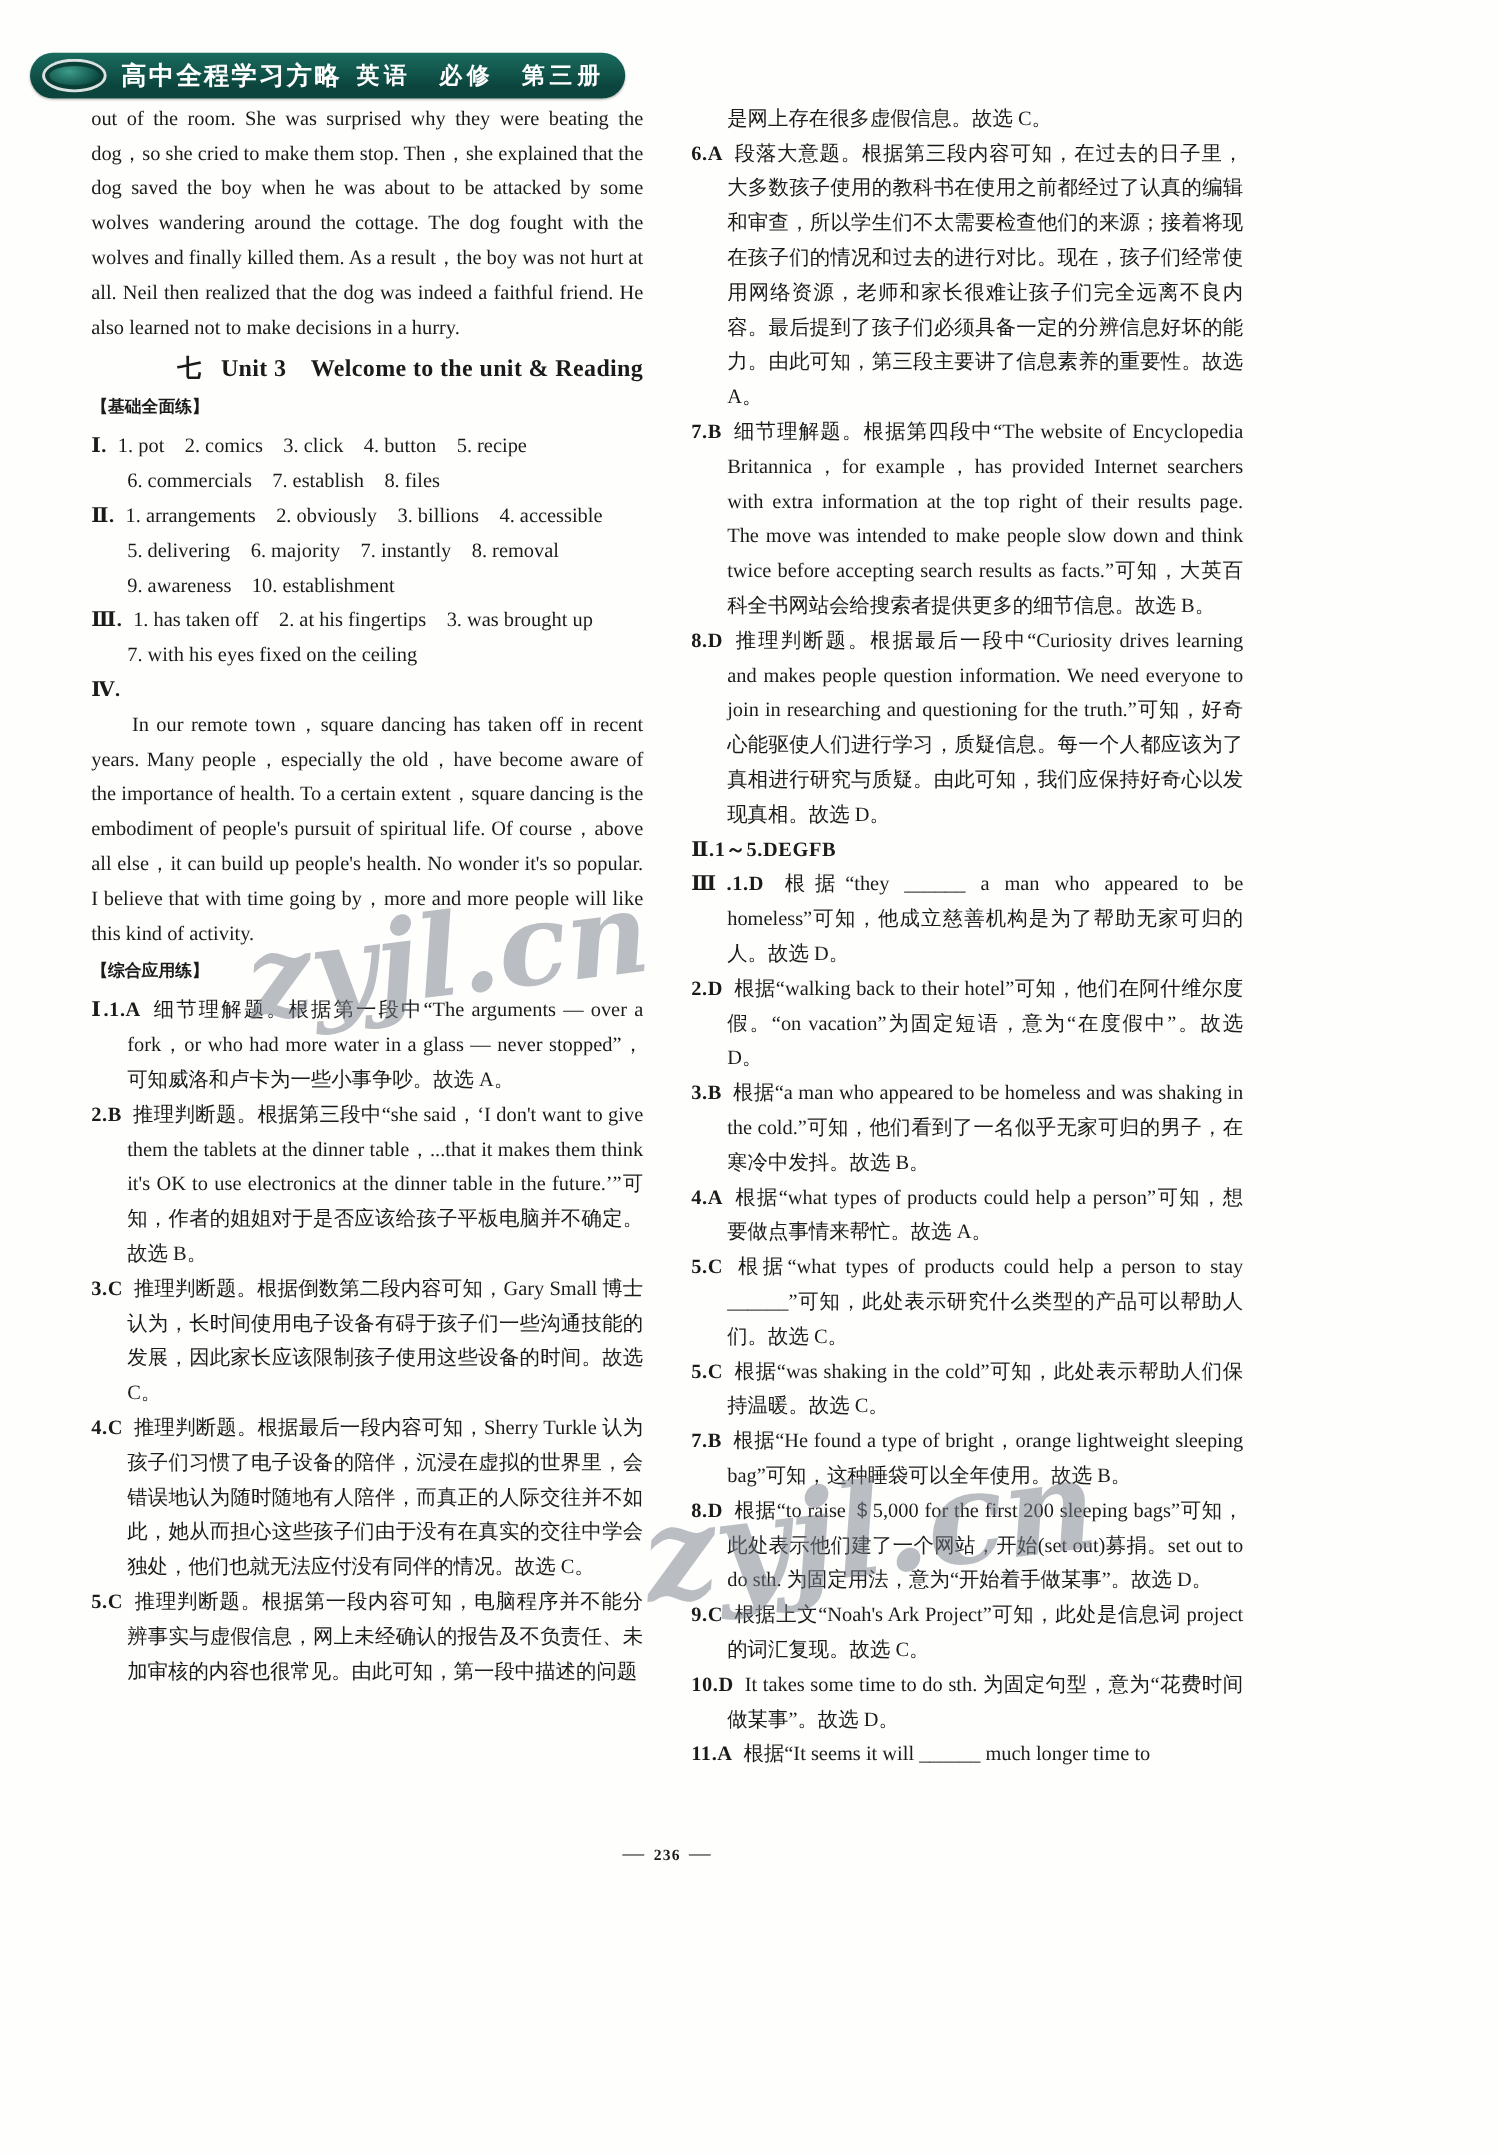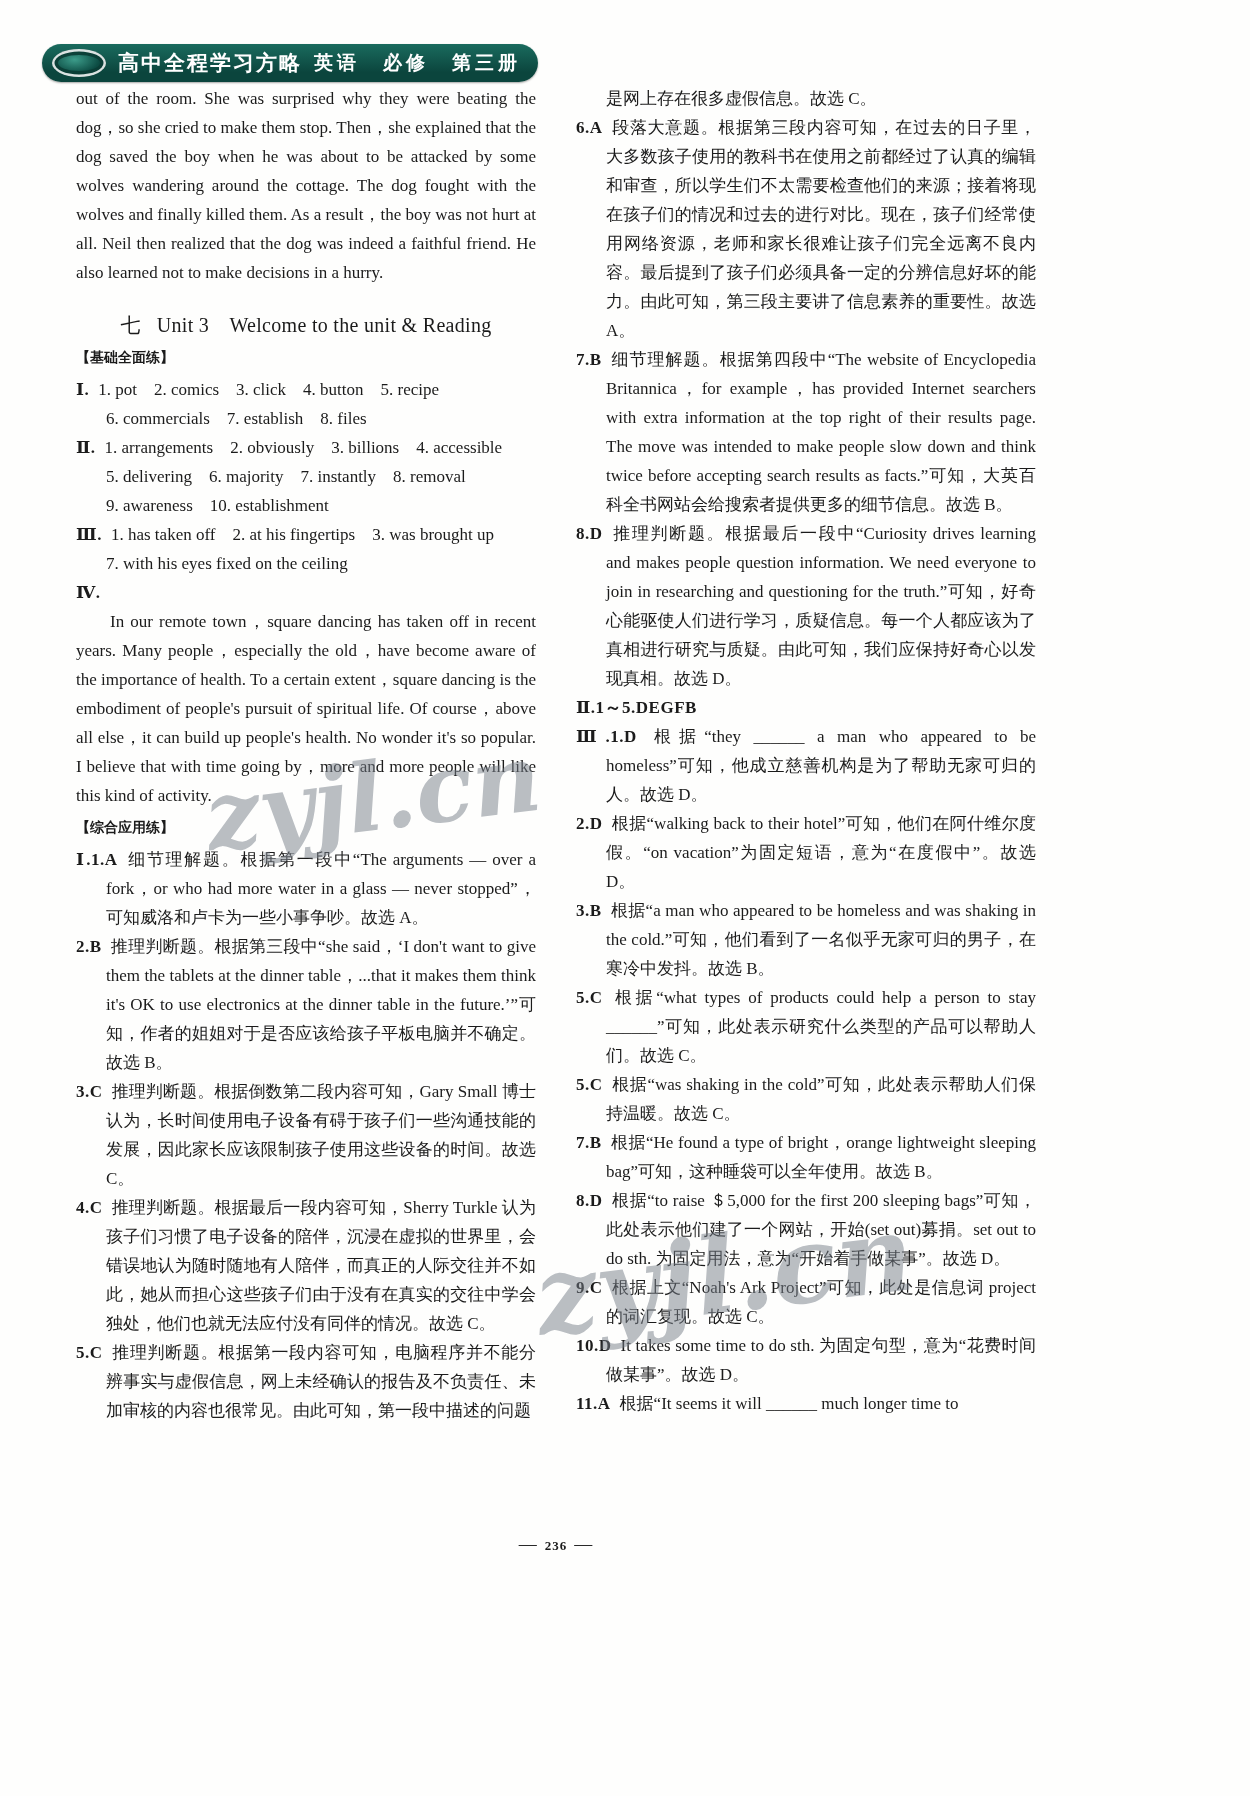--- a/index.html
+++ b/index.html
@@ -3,41 +3,41 @@
 <meta charset="utf-8">
 <style>
   html,body{margin:0;padding:0}
   body{
     width:1250px;height:1796px;position:relative;overflow:hidden;
     background:#fefefd;color:#1b1b1b;
     font-family:"Liberation Serif","DejaVu Serif",serif;
   }
   
   .banner{
-    position:absolute;left:42px;top:44px;height:38px;width:470px;
+    position:absolute;left:25px;top:44px;height:38px;width:470px;
     border-radius:19px;display:flex;align-items:center;gap:12px;
     padding:0 16px 0 10px;color:#fff;
     box-shadow:0 1px 2px rgba(0,0,0,.35);
   }
   .logo{
     width:54px;height:28px;border-radius:50%;flex:0 0 auto;
     background:radial-gradient(ellipse at 42% 38%,#3c9c8a 0%,#0d4d44 55%,#072e29 100%);
     box-shadow:inset 0 0 0 2.5px rgba(255,255,255,.85), inset 0 0 0 6px rgba(10,60,52,.9);
   }
   .series{font-weight:700;font-size:21px;letter-spacing:2px;white-space:nowrap}
   .meta{font-size:19px;font-weight:600;letter-spacing:4px;white-space:nowrap}
   
   .columns{
     position:absolute;left:76px;top:84px;width:960px;
     display:flex;gap:40px;align-items:flex-start;
   }
   .col{width:460px;font-size:17px;line-height:29px;text-align:justify}
   .para{margin:0;text-align:justify}
   .indent{text-indent:2em}
-  .section-title{margin:24px 0 2px;font-size:20px;font-weight:400;text-align:center;letter-spacing:.3px}
+  .section-title{margin:6px 0 2px;font-size:20px;font-weight:700;text-align:right;letter-spacing:.3px}
   .section-title .sp{margin-right:16px}
   .block-head{margin:3px 0;font-size:14px;font-weight:700;text-align:left}
   .hang{padding-left:30px;text-indent:-30px}
   .cont{text-indent:0}
   b.pfx{letter-spacing:.5px}
   b.pfx:not(:empty){margin-right:9px}
   
   .watermark{
     position:absolute;pointer-events:none;white-space:nowrap;z-index:5;
     font-family:"DejaVu Serif",serif;font-style:italic;font-weight:700;
@@ -102,20 +102,21 @@
       <p class="para hang cont">是网上存在很多虚假信息。故选 C。</p>
 
       <div>
           <div class="hang"><b class="pfx">6.A</b><span>段落大意题。根据第三段内容可知，在过去的日子里，大多数孩子使用的教科书在使用之前都经过了认真的编辑和审查，所以学生们不太需要检查他们的来源；接着将现在孩子们的情况和过去的进行对比。现在，孩子们经常使用网络资源，老师和家长很难让孩子们完全远离不良内容。最后提到了孩子们必须具备一定的分辨信息好坏的能力。由此可知，第三段主要讲了信息素养的重要性。故选 A。</span></div>
           <div class="hang"><b class="pfx">7.B</b><span>细节理解题。根据第四段中“The website of Encyclopedia Britannica，for example，has provided Internet searchers with extra information at the top right of their results page. The move was intended to make people slow down and think twice before accepting search results as facts.”可知，大英百科全书网站会给搜索者提供更多的细节信息。故选 B。</span></div>
           <div class="hang"><b class="pfx">8.D</b><span>推理判断题。根据最后一段中“Curiosity drives learning and makes people question information. We need everyone to join in researching and questioning for the truth.”可知，好奇心能驱使人们进行学习，质疑信息。每一个人都应该为了真相进行研究与质疑。由此可知，我们应保持好奇心以发现真相。故选 D。</span></div>
           <div class="hang"><b class="pfx">Ⅱ.1～5.DEGFB</b><span></span></div>
           <div class="hang"><b class="pfx">Ⅲ.1.D</b><span>根据“they ______ a man who appeared to be homeless”可知，他成立慈善机构是为了帮助无家可归的人。故选 D。</span></div>
           <div class="hang"><b class="pfx">2.D</b><span>根据“walking back to their hotel”可知，他们在阿什维尔度假。“on vacation”为固定短语，意为“在度假中”。故选 D。</span></div>
           <div class="hang"><b class="pfx">3.B</b><span>根据“a man who appeared to be homeless and was shaking in the cold.”可知，他们看到了一名似乎无家可归的男子，在寒冷中发抖。故选 B。</span></div>
+          <div class="hang"><b class="pfx">4.A</b><span>根据“what types of products could help a person”可知，想要做点事情来帮忙。故选 A。</span></div>
           <div class="hang"><b class="pfx">5.C</b><span>根据“what types of products could help a person to stay ______”可知，此处表示研究什么类型的产品可以帮助人们。故选 C。</span></div>
           <div class="hang"><b class="pfx">5.C</b><span>根据“was shaking in the cold”可知，此处表示帮助人们保持温暖。故选 C。</span></div>
           <div class="hang"><b class="pfx">7.B</b><span>根据“He found a type of bright，orange lightweight sleeping bag”可知，这种睡袋可以全年使用。故选 B。</span></div>
           <div class="hang"><b class="pfx">8.D</b><span>根据“to raise ＄5,000 for the first 200 sleeping bags”可知，此处表示他们建了一个网站，开始(set out)募捐。set out to do sth. 为固定用法，意为“开始着手做某事”。故选 D。</span></div>
           <div class="hang"><b class="pfx">9.C</b><span>根据上文“Noah's Ark Project”可知，此处是信息词 project 的词汇复现。故选 C。</span></div>
           <div class="hang"><b class="pfx">10.D</b><span>It takes some time to do sth. 为固定句型，意为“花费时间做某事”。故选 D。</span></div>
           <div class="hang"><b class="pfx">11.A</b><span>根据“It seems it will ______ much longer time to</span></div>
         </div>
     </div>
 

